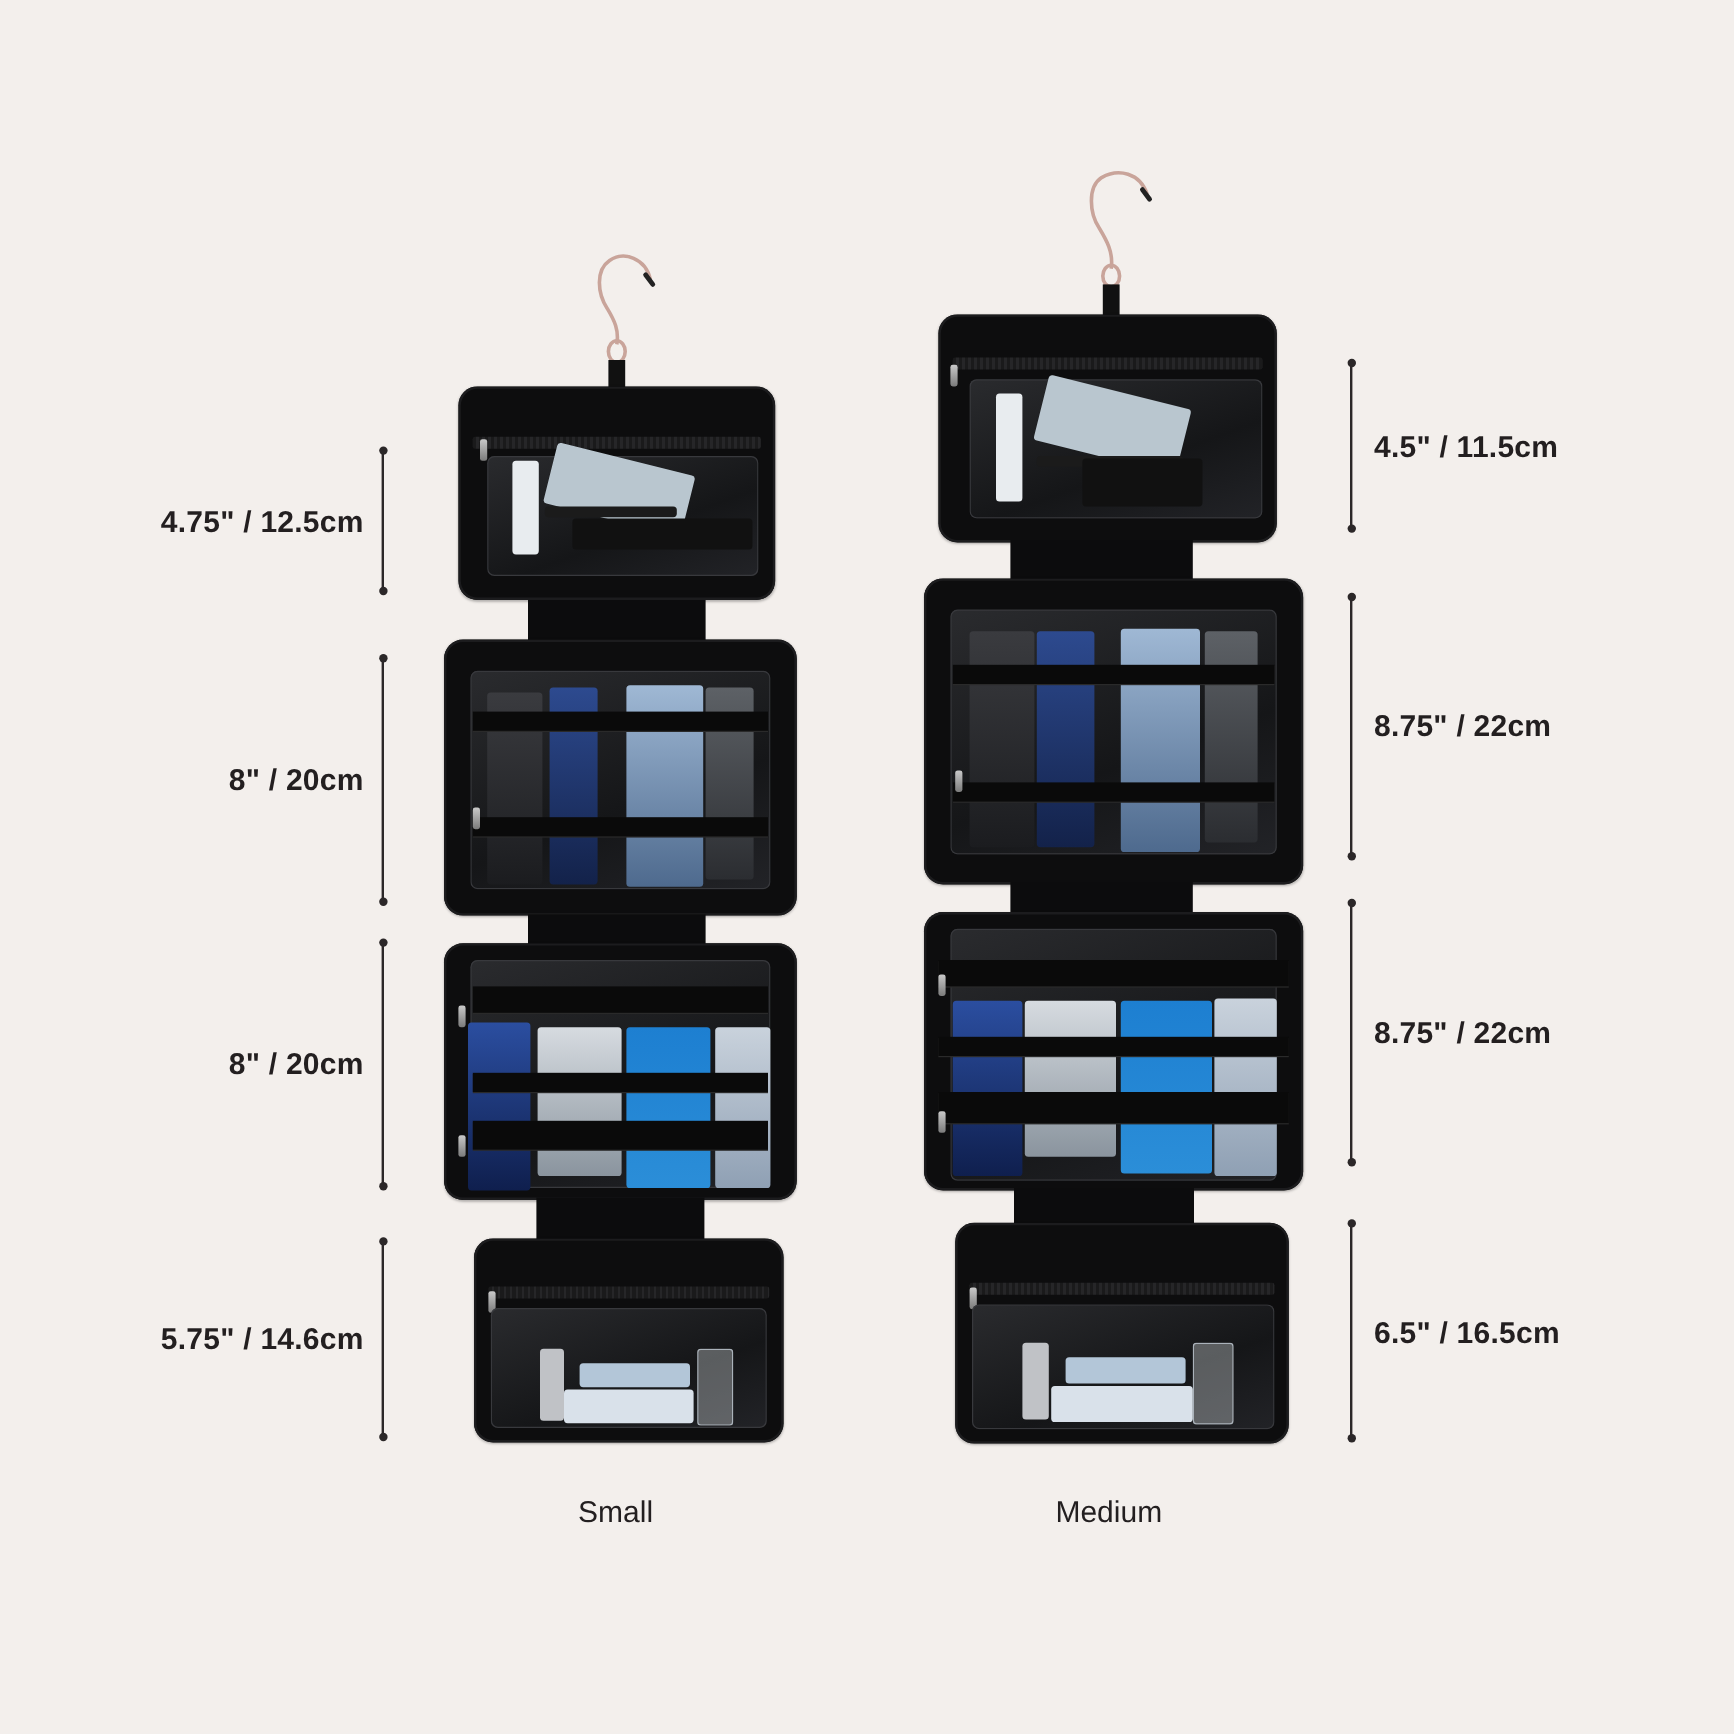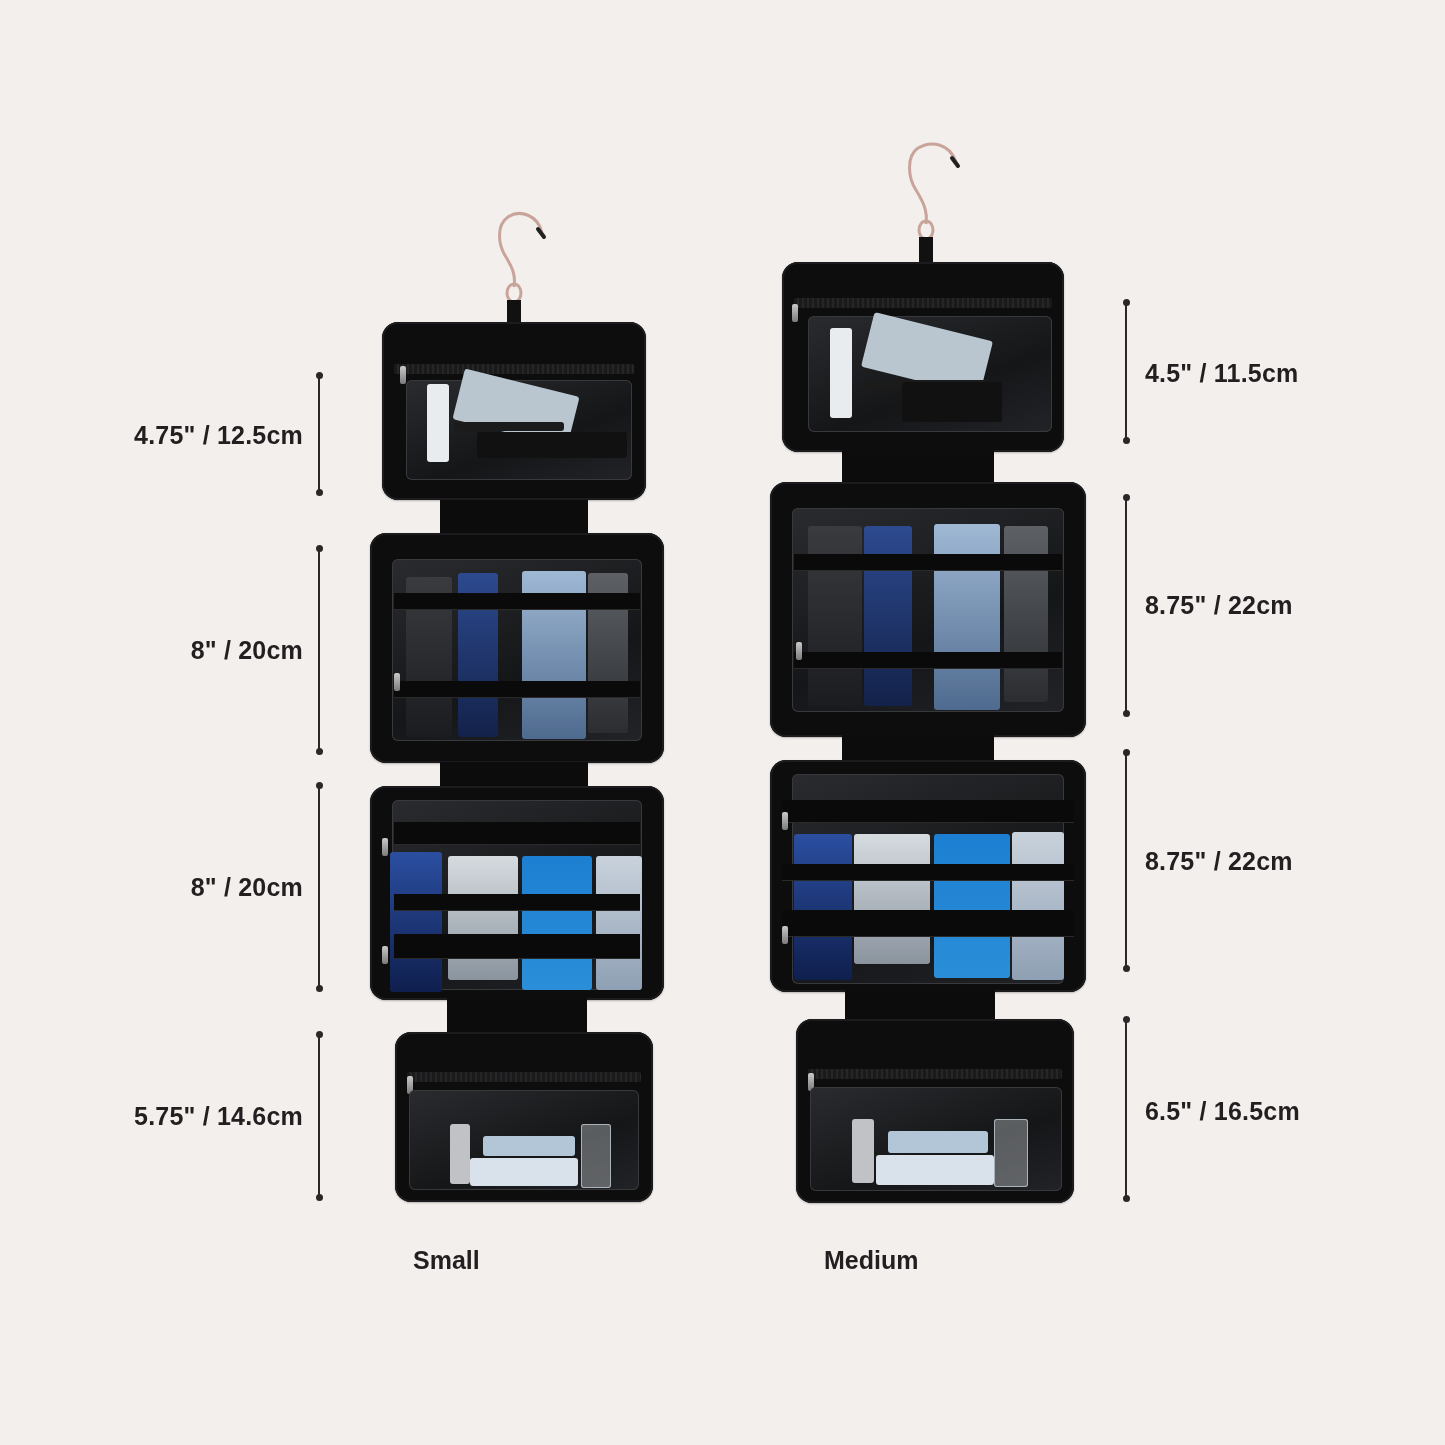--- a/index.html
+++ b/index.html
@@ -74,23 +74,24 @@
       position: absolute;
       height: 16px;
       background: #0a0a0a;
       box-shadow: 0 1px 0 #2a2a2a;
     }
     .hook {
       position: absolute;
     }
     .caption {
       position: absolute;
-      font-weight: 700;
+      font-weight: 400;
       font-size: 25px;
       color: #231f20;
+      text-align: center;
       width: 200px;
     }
   </style>
 </head>
 <body>
 
 <div class="label left" style="right:1142px; top:421px;">4.75" / 12.5cm</div>
 <div class="dimline" style="left:318px; top:375px; height:118px;"></div>
 
 <div class="label left" style="right:1142px; top:636px;">8" / 20cm</div>

